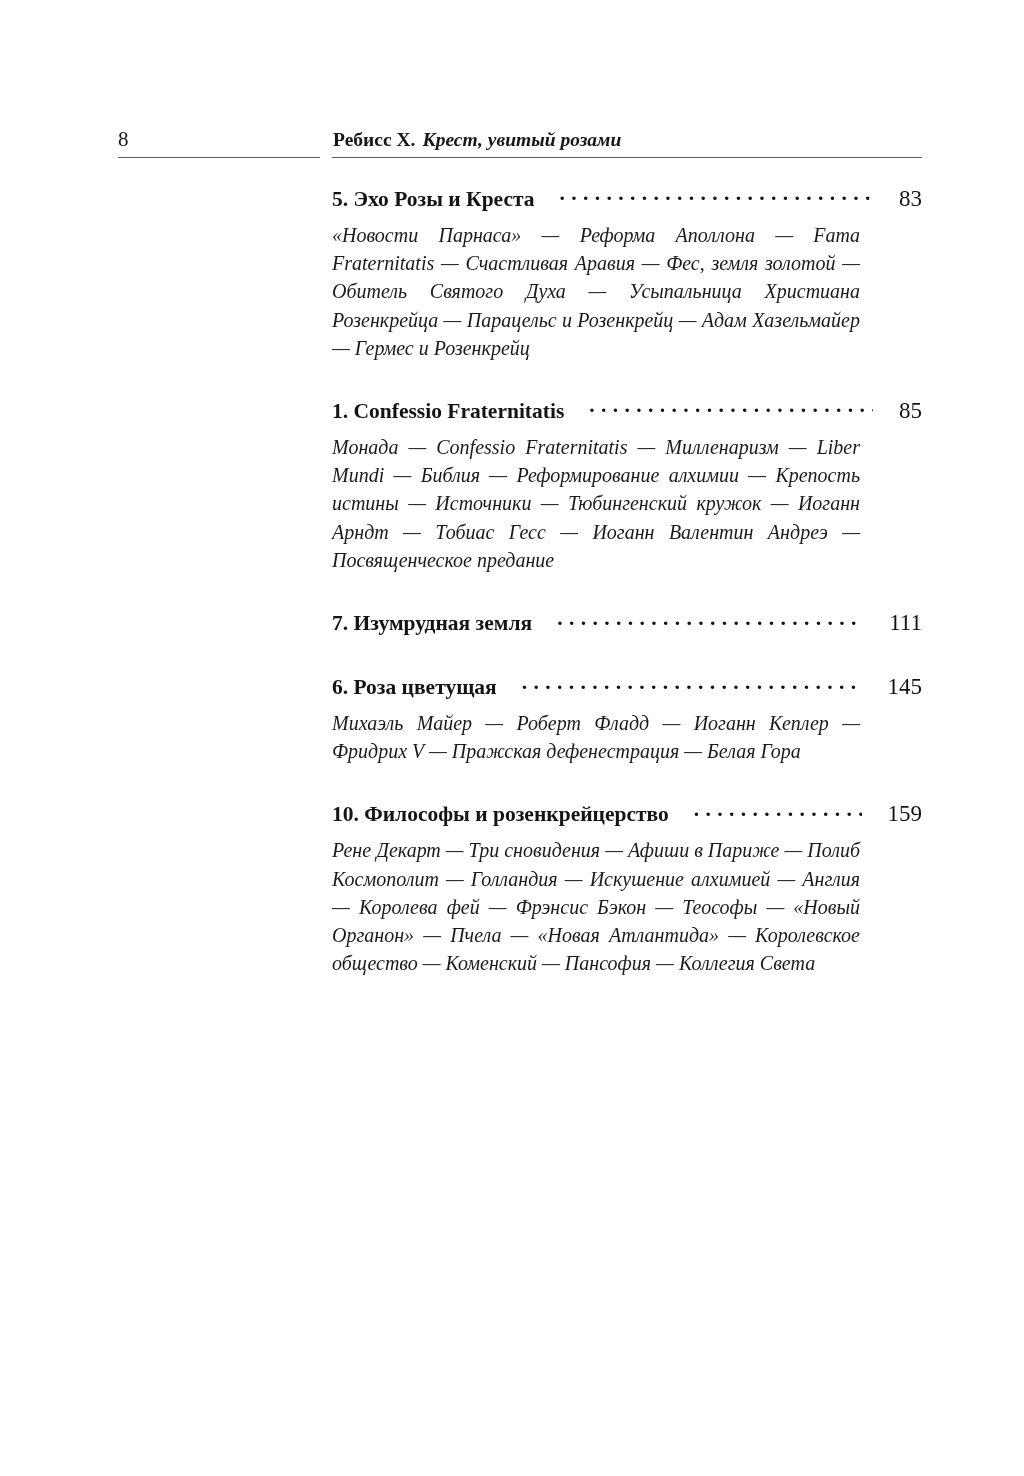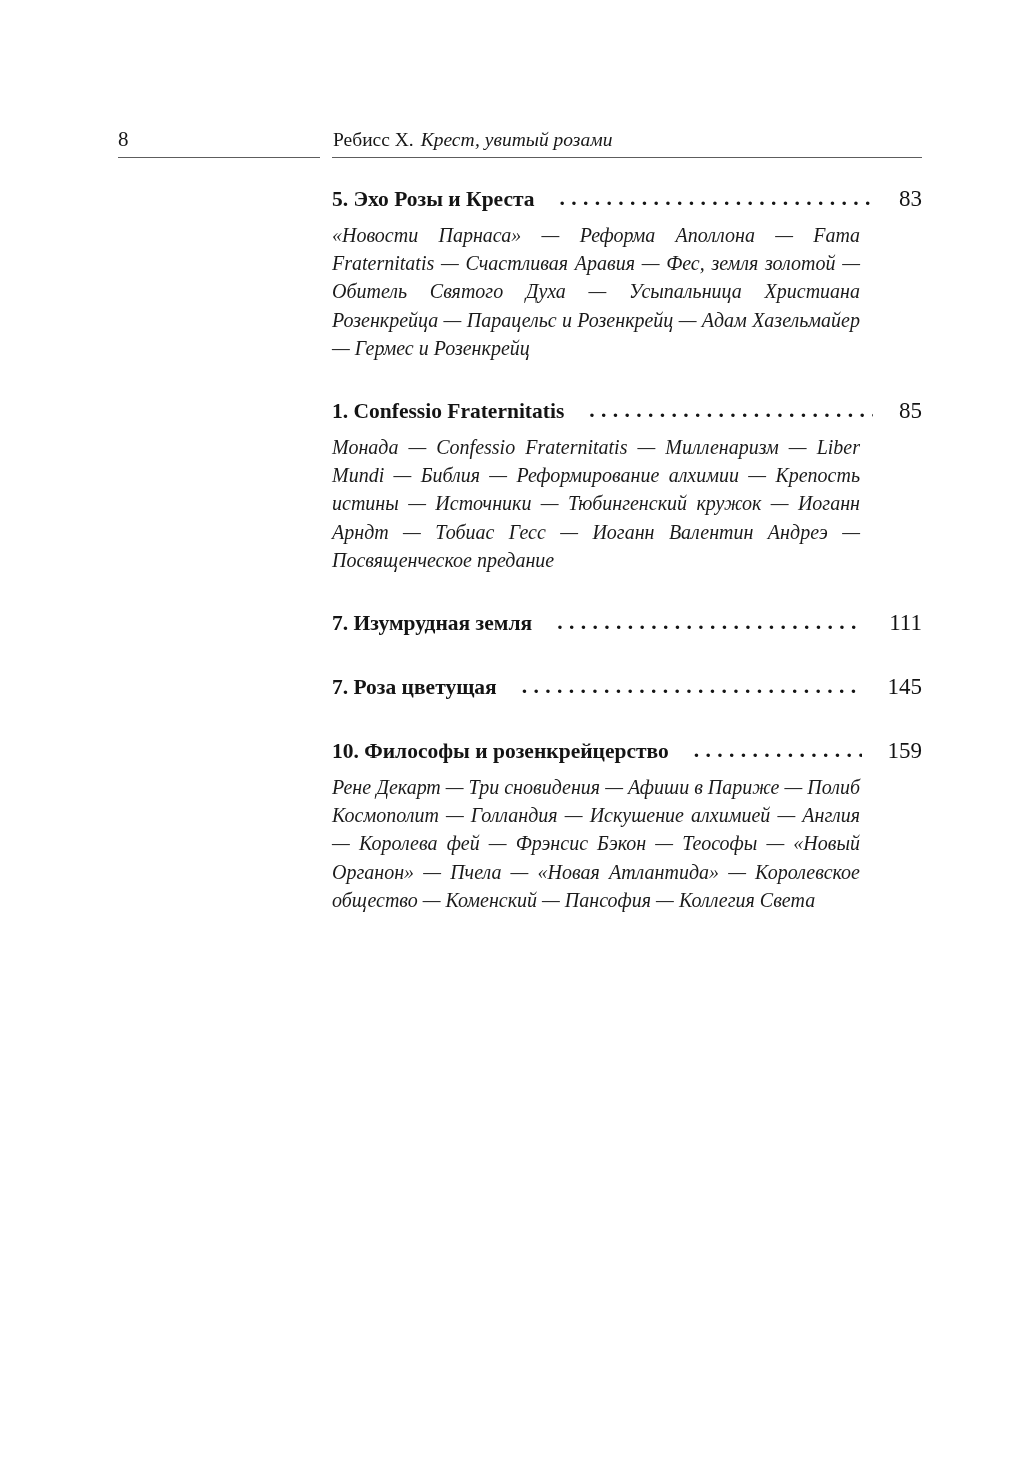--- a/index.html
+++ b/index.html
@@ -34,20 +34,21 @@
     color: #171717;
   }
   .runtitle {
     position: absolute;
     left: 215px;
     top: 1px;
     font-size: 19.5px;
     line-height: 26px;
     white-space: nowrap;
     color: #171717;
+    font-weight: bold;
   }
   .runtitle .author {
     font-style: normal;
   }
   .runtitle .work {
     font-style: italic;
     margin-left: 7px;
   }
   .rule-left {
     position: absolute;
@@ -75,21 +76,21 @@
   }
   .entry {
     margin-bottom: 34px;
   }
   .entry:last-child {
     margin-bottom: 8px;
   }
 
   .entry-head {
     display: flex;
-    align-items: flex-end;
+    align-items: center;
     font-weight: bold;
     font-size: 21.5px;
     line-height: 30px;
     white-space: nowrap;
     gap: 24px;
   }
   .entry-title {
     flex: 0 0 auto;
   }
   .leader {
@@ -165,24 +166,25 @@
       <div class="entry-head">
         <span class="entry-title">7. Изумрудная земля</span>
         <span class="leader"></span>
         <span class="entry-page">111</span>
       </div>
     </div>
 
 
     <div class="entry">
       <div class="entry-head">
-        <span class="entry-title">7. Роза цветущая</span>
+        <span class="entry-title">6. Роза цветущая</span>
         <span class="leader"></span>
         <span class="entry-page">145</span>
       </div>
+      <div class="entry-desc">Михаэль Майер — Роберт Фладд — Иоганн Кеплер — Фридрих V — Пражская дефенестрация — Белая Гора</div>
     </div>
 
     <div class="entry">
       <div class="entry-head">
         <span class="entry-title">10. Философы и розенкрейцерство</span>
         <span class="leader"></span>
         <span class="entry-page">159</span>
       </div>
       <div class="entry-desc">Рене Декарт — Три сновидения — Афиши в Пари­же — Полиб Космополит — Голландия — Искуше­ние алхимией — Англия — Королева фей — Фрэнсис Бэкон — Теософы — «Новый Органон» — Пчела — «Новая Атлантида» — Королевское общество — Ко­менский — Пансофия — Коллегия Света</div>
     </div>

